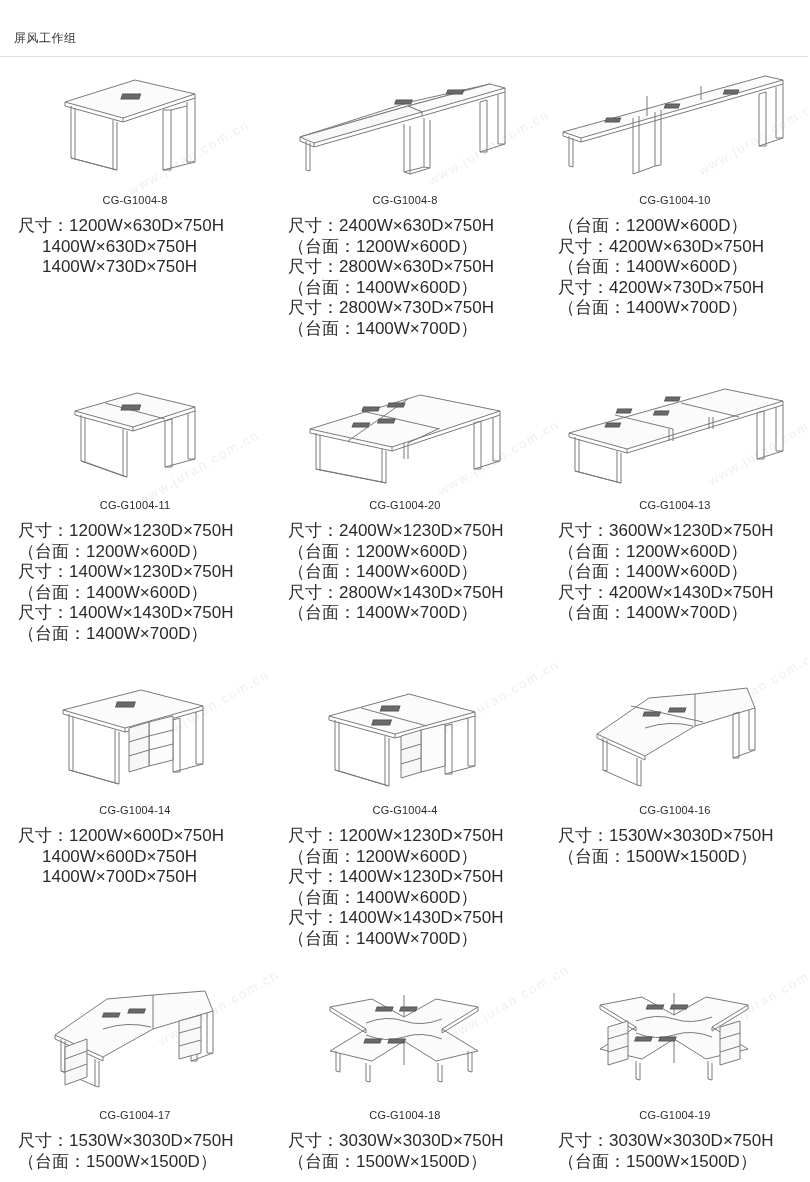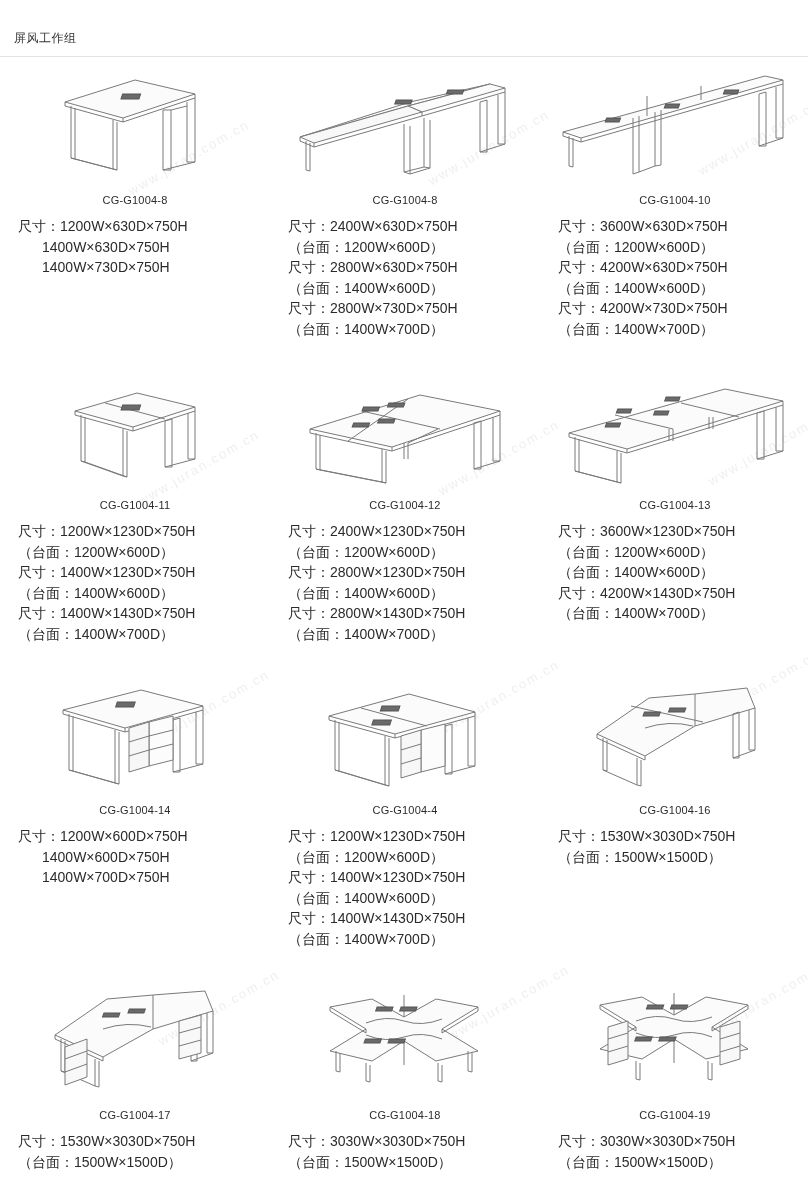--- a/index.html
+++ b/index.html
@@ -62,21 +62,21 @@
     font-size: 11px;
     color: #2b2b2b;
     text-align: center;
     margin-top: 12px;
     margin-bottom: 10px;
     letter-spacing: 0.2px;
   }
   .specs {
     width: 100%;
     padding-left: 6px;
-    font-size: 14px;
+    font-size: 17px;
     line-height: 20.5px;
     color: #2b2b2b;
   }
   .specs .ln { white-space: nowrap; }
   .specs .ind { padding-left: 24px; }
   .wm {
     position: absolute;
     color: rgba(150,150,150,0.16);
     font-size: 13px;
     transform: rotate(-30deg);
@@ -195,21 +195,20 @@
               <line x1="92" y1="34" x2="92" y2="54"></line>
               <line x1="146" y1="38" x2="146" y2="24"></line>
               <rect x="72" y="56" width="14" height="4" transform="skewX(-20)" fill="#6a6a6a" stroke="#555"></rect>
               <rect x="126" y="42" width="14" height="4" transform="skewX(-20)" fill="#6a6a6a" stroke="#555"></rect>
               <rect x="180" y="28" width="14" height="4" transform="skewX(-20)" fill="#6a6a6a" stroke="#555"></rect>
             </g>
           </svg>
         </div>
         <div class="code">CG-G1004-10</div>
         <div class="specs">
-          <div class="ln">尺寸：3600W×630D×750H</div>
           <div class="ln">（台面：1200W×600D）</div>
           <div class="ln">尺寸：4200W×630D×750H</div>
           <div class="ln">（台面：1400W×600D）</div>
           <div class="ln">尺寸：4200W×730D×750H</div>
           <div class="ln">（台面：1400W×700D）</div>
         </div>
       </div>
     </div>
 
     <div class="row" style="margin-top:22px;justify-content:flex-end;">
@@ -265,25 +264,24 @@
               <line x1="148" y1="62" x2="118" y2="76"></line>
               <line x1="118" y1="76" x2="118" y2="92"></line>
               <line x1="114" y1="76" x2="114" y2="92"></line>
               <rect x="88" y="40" width="16" height="4" transform="skewX(-20)" fill="#6a6a6a" stroke="#555"></rect>
               <rect x="112" y="36" width="16" height="4" transform="skewX(-20)" fill="#6a6a6a" stroke="#555"></rect>
               <rect x="84" y="56" width="16" height="4" transform="skewX(-20)" fill="#6a6a6a" stroke="#555"></rect>
               <rect x="108" y="52" width="16" height="4" transform="skewX(-20)" fill="#6a6a6a" stroke="#555"></rect>
             </g>
           </svg>
         </div>
-        <div class="code">CG-G1004-12</div>
+        <div class="code">CG-G1004-20</div>
         <div class="specs">
           <div class="ln">尺寸：2400W×1230D×750H</div>
           <div class="ln">（台面：1200W×600D）</div>
-          <div class="ln">尺寸：2800W×1230D×750H</div>
           <div class="ln">（台面：1400W×600D）</div>
           <div class="ln">尺寸：2800W×1430D×750H</div>
           <div class="ln">（台面：1400W×700D）</div>
         </div>
       </div>
 
       <div class="cell">
         <div class="fig">
           <svg width="240" height="120" viewBox="0 0 240 120">
             <g fill="none" stroke="#7a7a7a" stroke-width="1">

